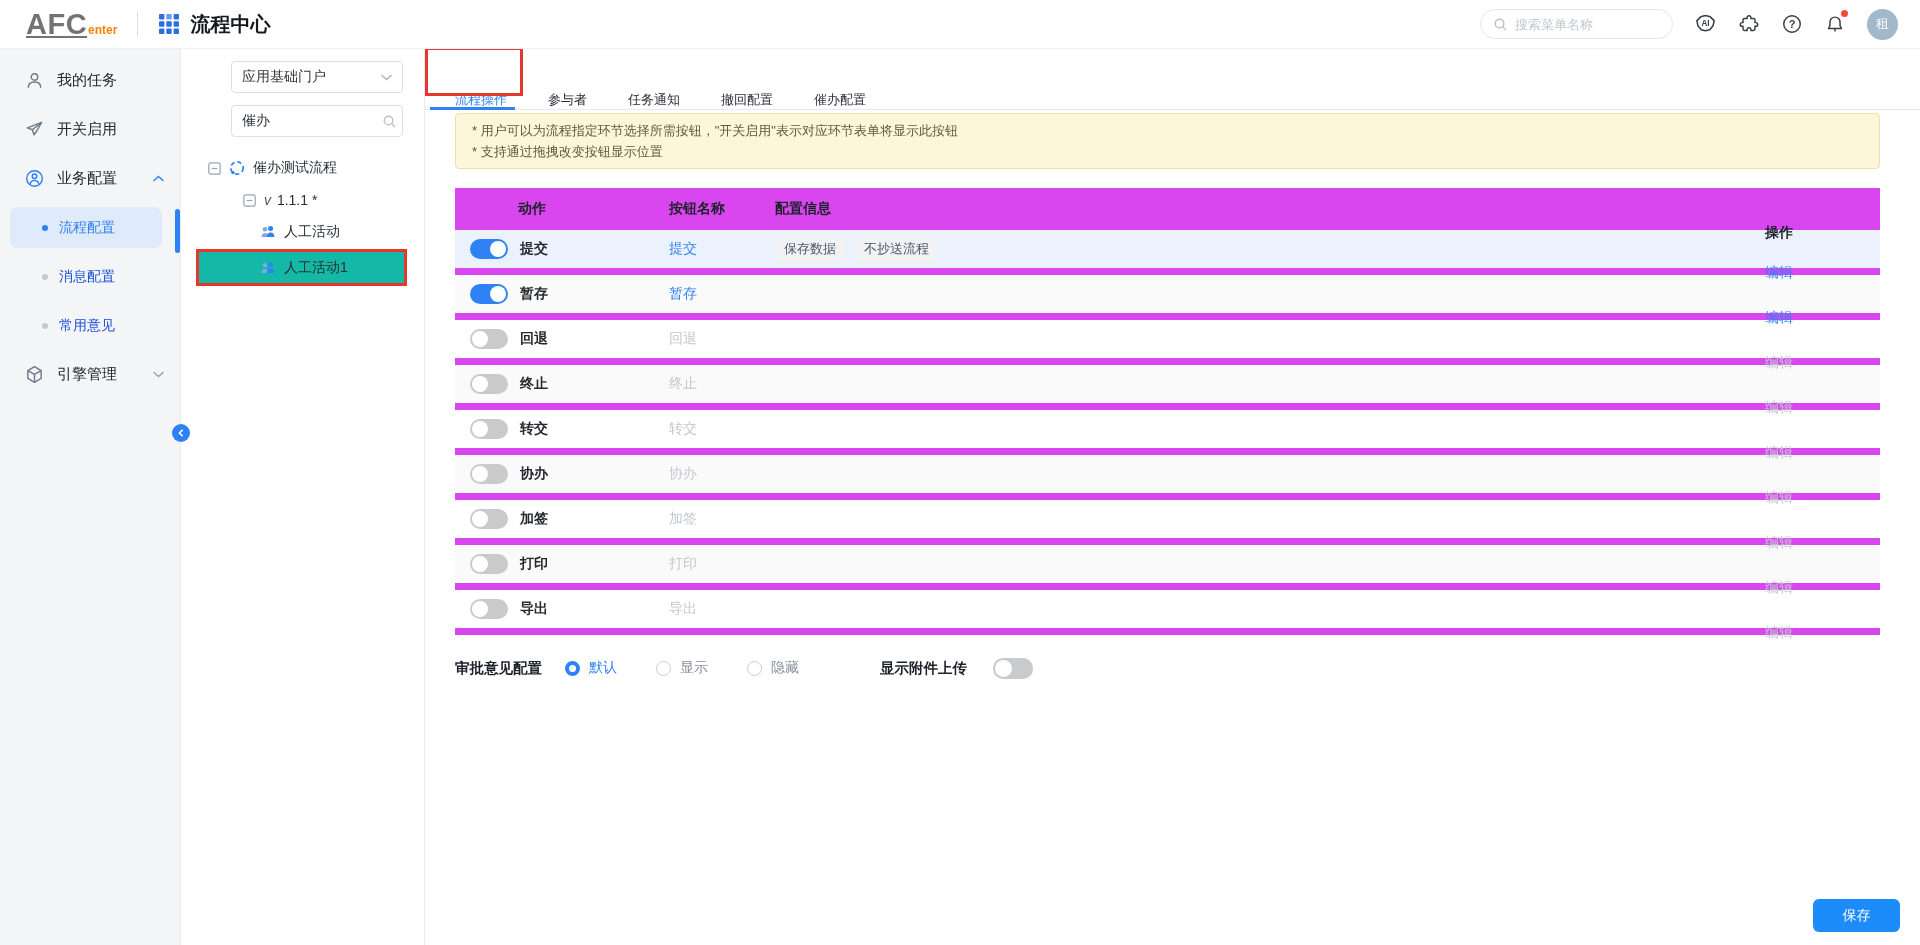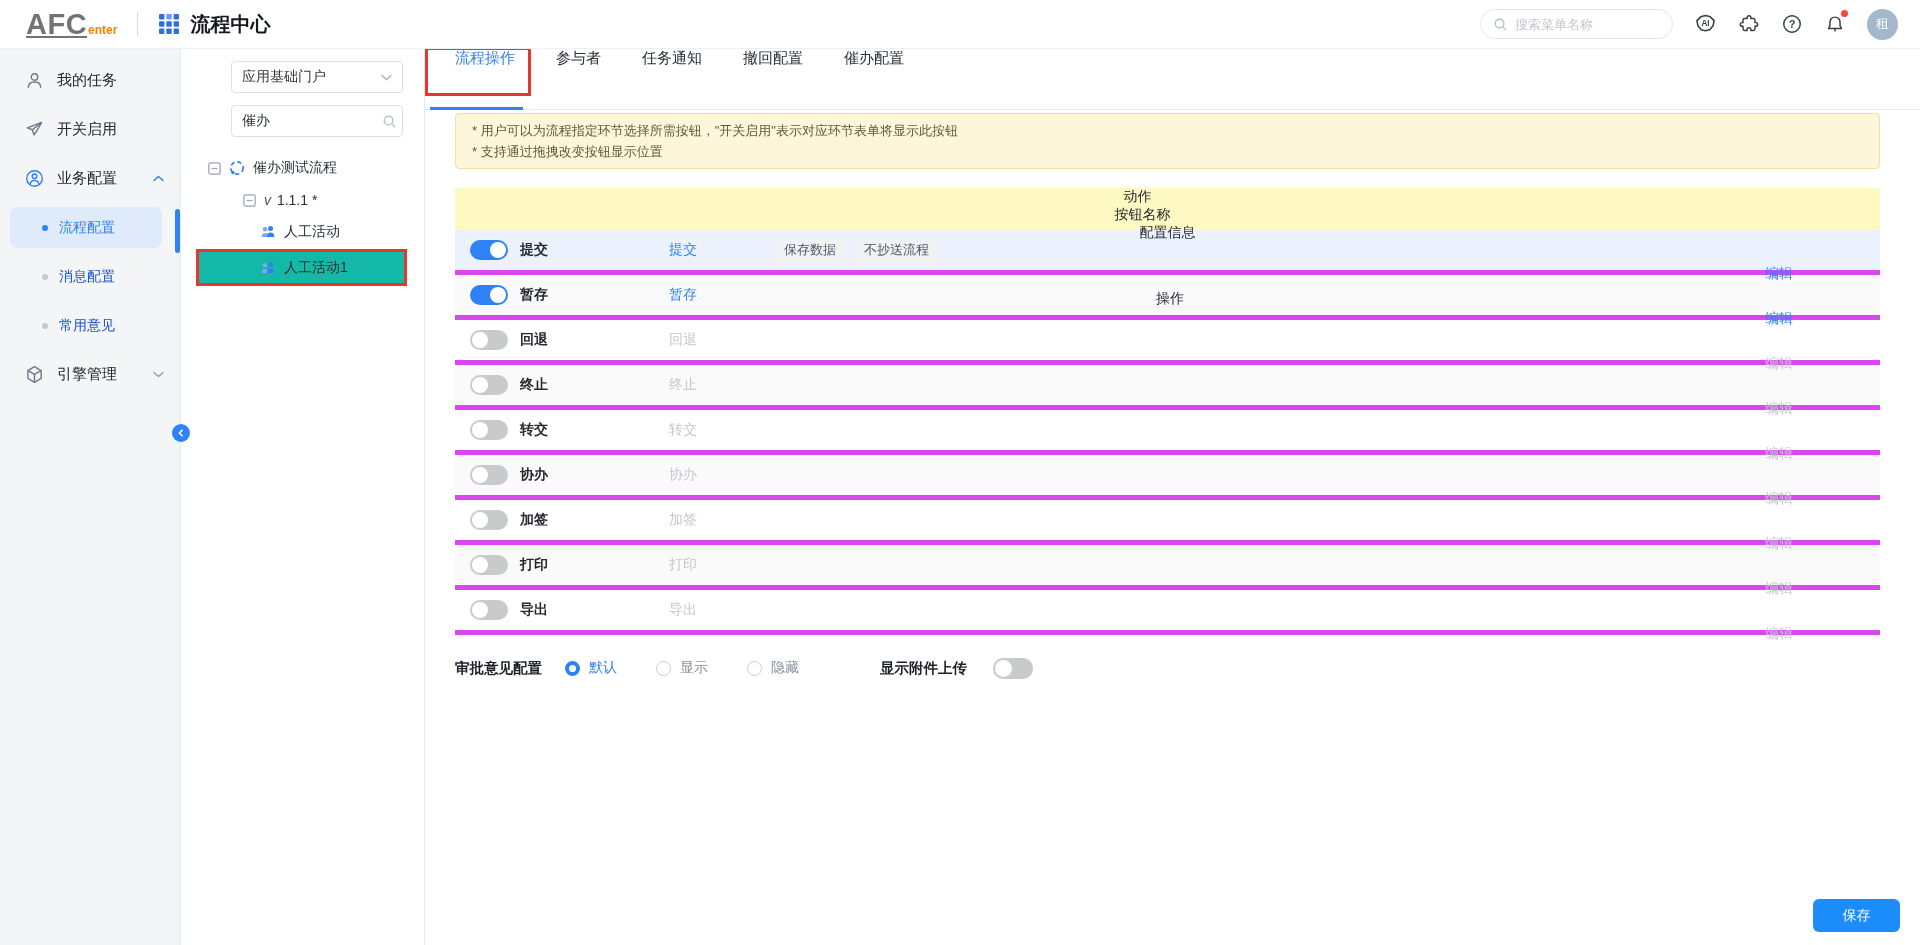--- a/index.html
+++ b/index.html
@@ -55,33 +55,33 @@
   .t-l1 { padding-left:1px; }
   .t-l2 { padding-left:36px; }
   .t-l3 { padding-left:53px; }
   .ver-v { font-style:italic; color:#4d5663; margin-right:2px; }
   .tree-annotation { border:3px solid #e5372e; margin:1px -4px 0 -11px; }
   .tree-annotation .tnode { background:#14b8a6; height:31px; padding-left:61px; }
 
   
   .main { position:absolute; top:49px; left:425px; right:0; bottom:0; background:#fff; }
   .tabs { height:61px; border-bottom:1px solid #e8eaed; display:flex; align-items:center; padding-left:30px; }
-  .tab { margin-right:41px; font-size:15px; color:#2b2f36; height:100%; display:flex; align-items:flex-start;
+  .tab { margin-right:41px; font-size:13px; color:#2b2f36; height:100%; display:flex; align-items:flex-end;
          position:relative; cursor:pointer; }
   .tab.active { color:#2f82f5; }
   .tab.active::after { content:""; position:absolute; left:-25px; right:-8px; bottom:-1px; height:3px; background:#2f82f5; }
   .red-frame { position:absolute; left:-30px; right:-16px; top:-2px; bottom:13px; border:3px solid #e5372e; pointer-events:none; }
 
   .content { padding:0 40px 0 30px; position:relative; }
   .notice { margin-top:3px; background:#fdf6da; border:1px solid #eee0a8; border-radius:4px;
             padding:6px 16px; font-size:13px; line-height:21px; color:#5f5a35; }
 
   .table { margin-top:19px; }
-  .thead { height:42px; background:#fef9c3; display:flex; align-items:center; font-size:14px; color:#1d2129; font-weight:400;flex-direction:column; }
-  .trow  { height:45px; display:flex; align-items:center; border-bottom:5px solid #d946ef; font-size:14px; }
+  .thead { height:42px; background:#d946ef; display:flex; align-items:center; font-size:14px; color:#1d2129; font-weight:700; }
+  .trow  { height:45px; display:flex; align-items:center; border-bottom:7px solid #d946ef; font-size:14px; }
   .tbody .trow:nth-child(even) { background:#fafafa; }
   .tbody .trow.active { background:#ecf2fd; }
   .c1 { width:214px; flex:none; display:flex; align-items:center; }
   .thead .c1 { padding-left:63px; }
   .trow  .c1 { padding-left:15px; gap:12px; }
   .action-label { font-weight:600; color:#262a30; }
   .c2 { width:106px; flex:none; }
   .c3 { flex:1; display:flex; gap:10px; align-items:center; }
   .c4 { width:207px; flex:none; text-align:right; padding-right:87px;margin-top:48px; }
   .trow.enabled  .bn, .trow.enabled  .op-link { color:#2f82f5; cursor:pointer; }

